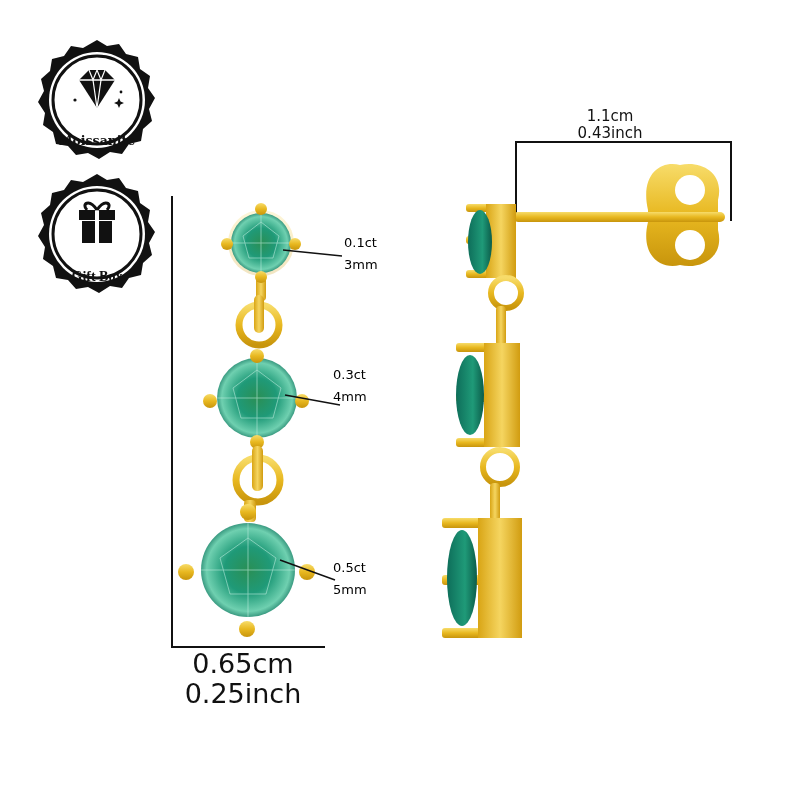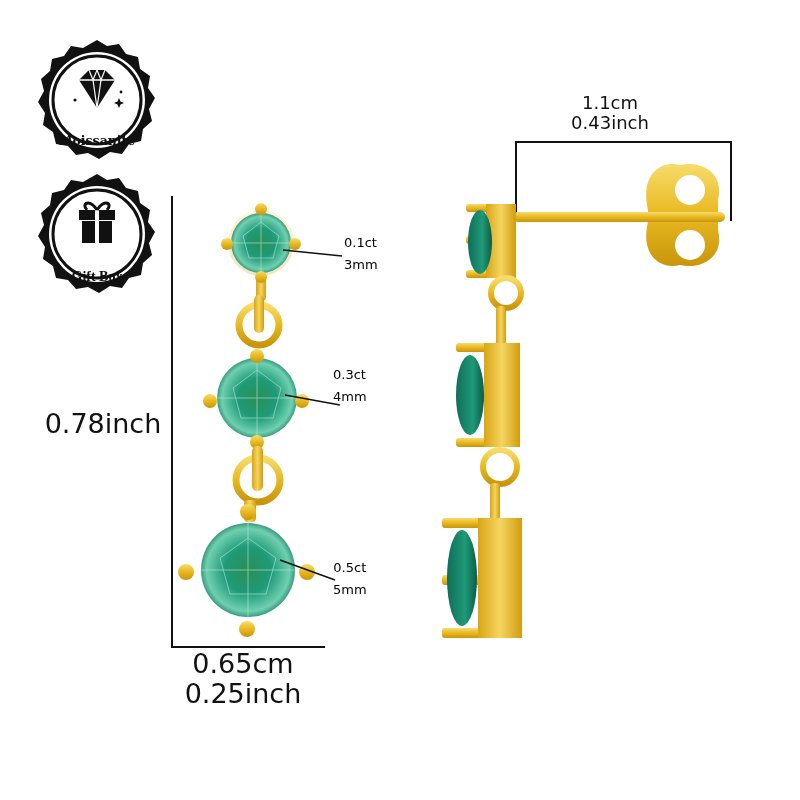--- a/index.html
+++ b/index.html
@@ -169,30 +169,29 @@
 </svg>
 
 <div class="stone-label" style="left:344px; top:232px;">
   <div>0.1ct</div>
   <div>3mm</div>
 </div>
 <div class="stone-label" style="left:333px; top:364px;">
   <div>0.3ct</div>
   <div>4mm</div>
 </div>
-<div class="stone-label" style="left:333px; top:557px;text-align:center;">
+<div class="stone-label" style="left:333px; top:557px;">
   <div>0.5ct</div>
   <div>5mm</div>
 </div>
 
 <div class="dimtxt" style="left:38px; top:410px; width:130px; font-size:27px;">
-  <div>0.78inch</div>
 </div>
 
 <div class="dimtxt" style="left:168px; top:650px; width:150px; font-size:27px;">
   <div style="margin-bottom:3px;">0.65cm</div>
   <div>0.25inch</div>
 </div>
 
-<div class="dimtxt" style="left:548px; top:94px; width:124px; font-size:18px;">
+<div class="dimtxt" style="left:548px; top:109px; width:124px; font-size:15px;">
   <div style="margin-bottom:2px;">1.1cm</div>
   <div>0.43inch</div>
 </div>
 
 </body></html>

